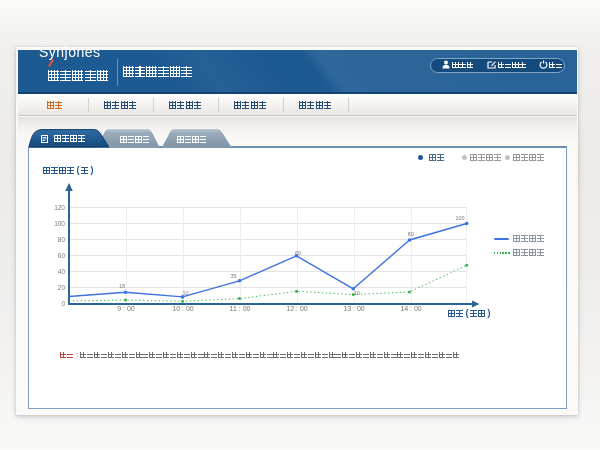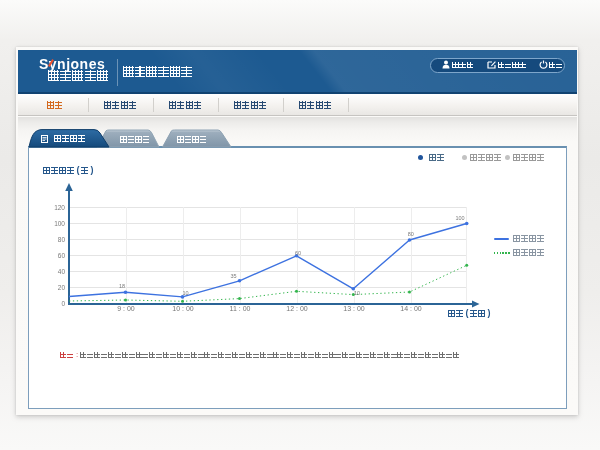--- a/index.html
+++ b/index.html
@@ -25,21 +25,21 @@
 <body>
 
 <div class="abs" style="left:16px;top:47px;width:562px;height:368px;background:#fbfaf8;box-shadow:0 2px 5px rgba(120,120,120,.35),0 0 2px rgba(0,0,0,.12)"></div>
 
 <div class="abs" style="left:18px;top:50px;width:559px;height:44px;overflow:hidden;
  background:#1d5a91;border-bottom:2px solid #114371">
  <div style="position:absolute;left:300px;top:-10px;width:300px;height:70px;background:linear-gradient(90deg,rgba(255,255,255,0) 0,rgba(255,255,255,.08) 5%,rgba(255,255,255,.06) 60%,rgba(255,255,255,.05) 100%);transform:skewX(38deg)"></div>
  <div style="position:absolute;left:150px;top:-10px;width:110px;height:70px;background:linear-gradient(90deg,rgba(255,255,255,0) 0,rgba(255,255,255,.04) 40%,rgba(255,255,255,0) 100%);transform:skewX(38deg)"></div>
 </div>
 
-<div class="abs" style="left:39px;top:56px;color:#fff;font-size:14px;font-weight:bold;letter-spacing:.5px">Synjones</div>
+<div class="abs" style="left:39px;top:44px;color:#fff;font-size:14px;font-weight:normal;letter-spacing:.5px">Synjones</div>
 <div class="abs" style="left:50px;top:58.5px;width:2px;height:8px;background:#e8502e;transform:rotate(32deg)"></div>
 <div class="abs t s11" style="left:48px;top:70px;color:#fff"><i></i><i></i><i></i><i></i><i></i></div>
 <div class="abs" style="left:117px;top:59px;width:1px;height:27px;background:rgba(255,255,255,.35)"></div>
 <div class="abs t s10" style="left:123px;top:66px;color:#fff"><i></i><i></i><i></i><i></i><i></i><i></i></div>
 
 <div class="abs" style="left:430px;top:58px;width:135px;height:15px;border:1px solid #7ea6cb;border-radius:8px;background:#154a7d"></div>
 <svg class="abs" style="left:442px;top:60px" width="8" height="9" viewBox="0 0 8 9">
     <circle cx="4" cy="2.6" r="2" fill="#fff"></circle>
     <path d="M0.5,8.5 C0.5,5.8 2,4.8 4,4.8 C6,4.8 7.5,5.8 7.5,8.5 Z" fill="#fff"></path>
   </svg>

